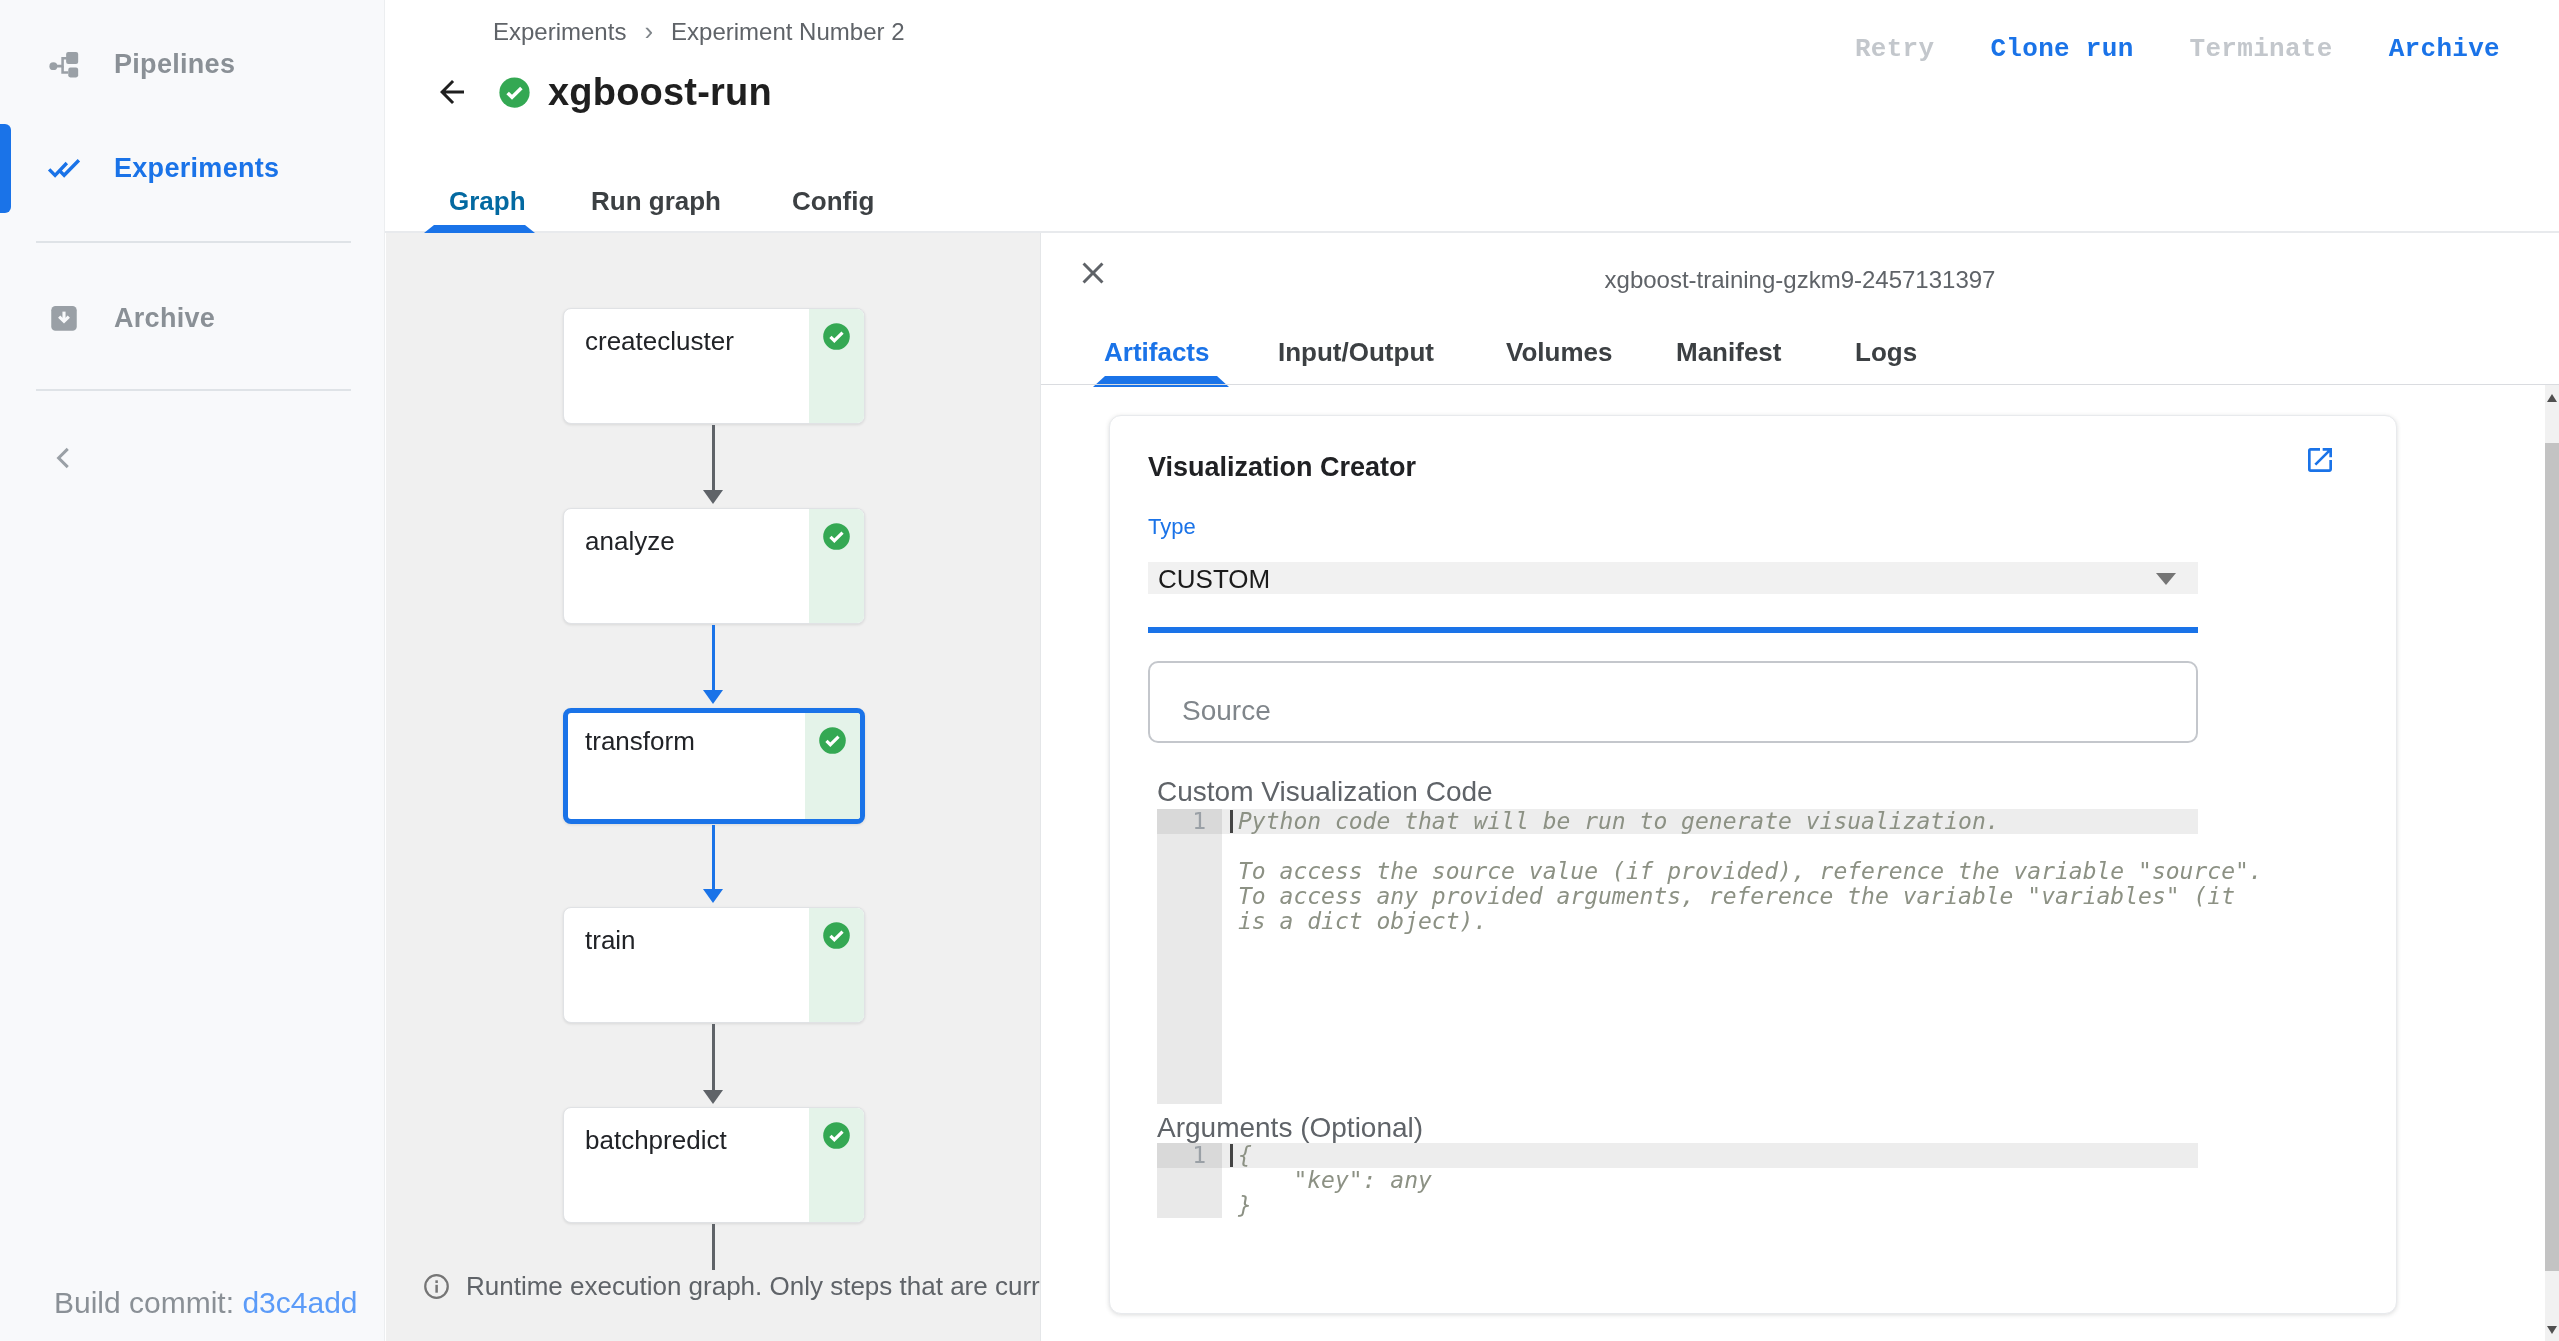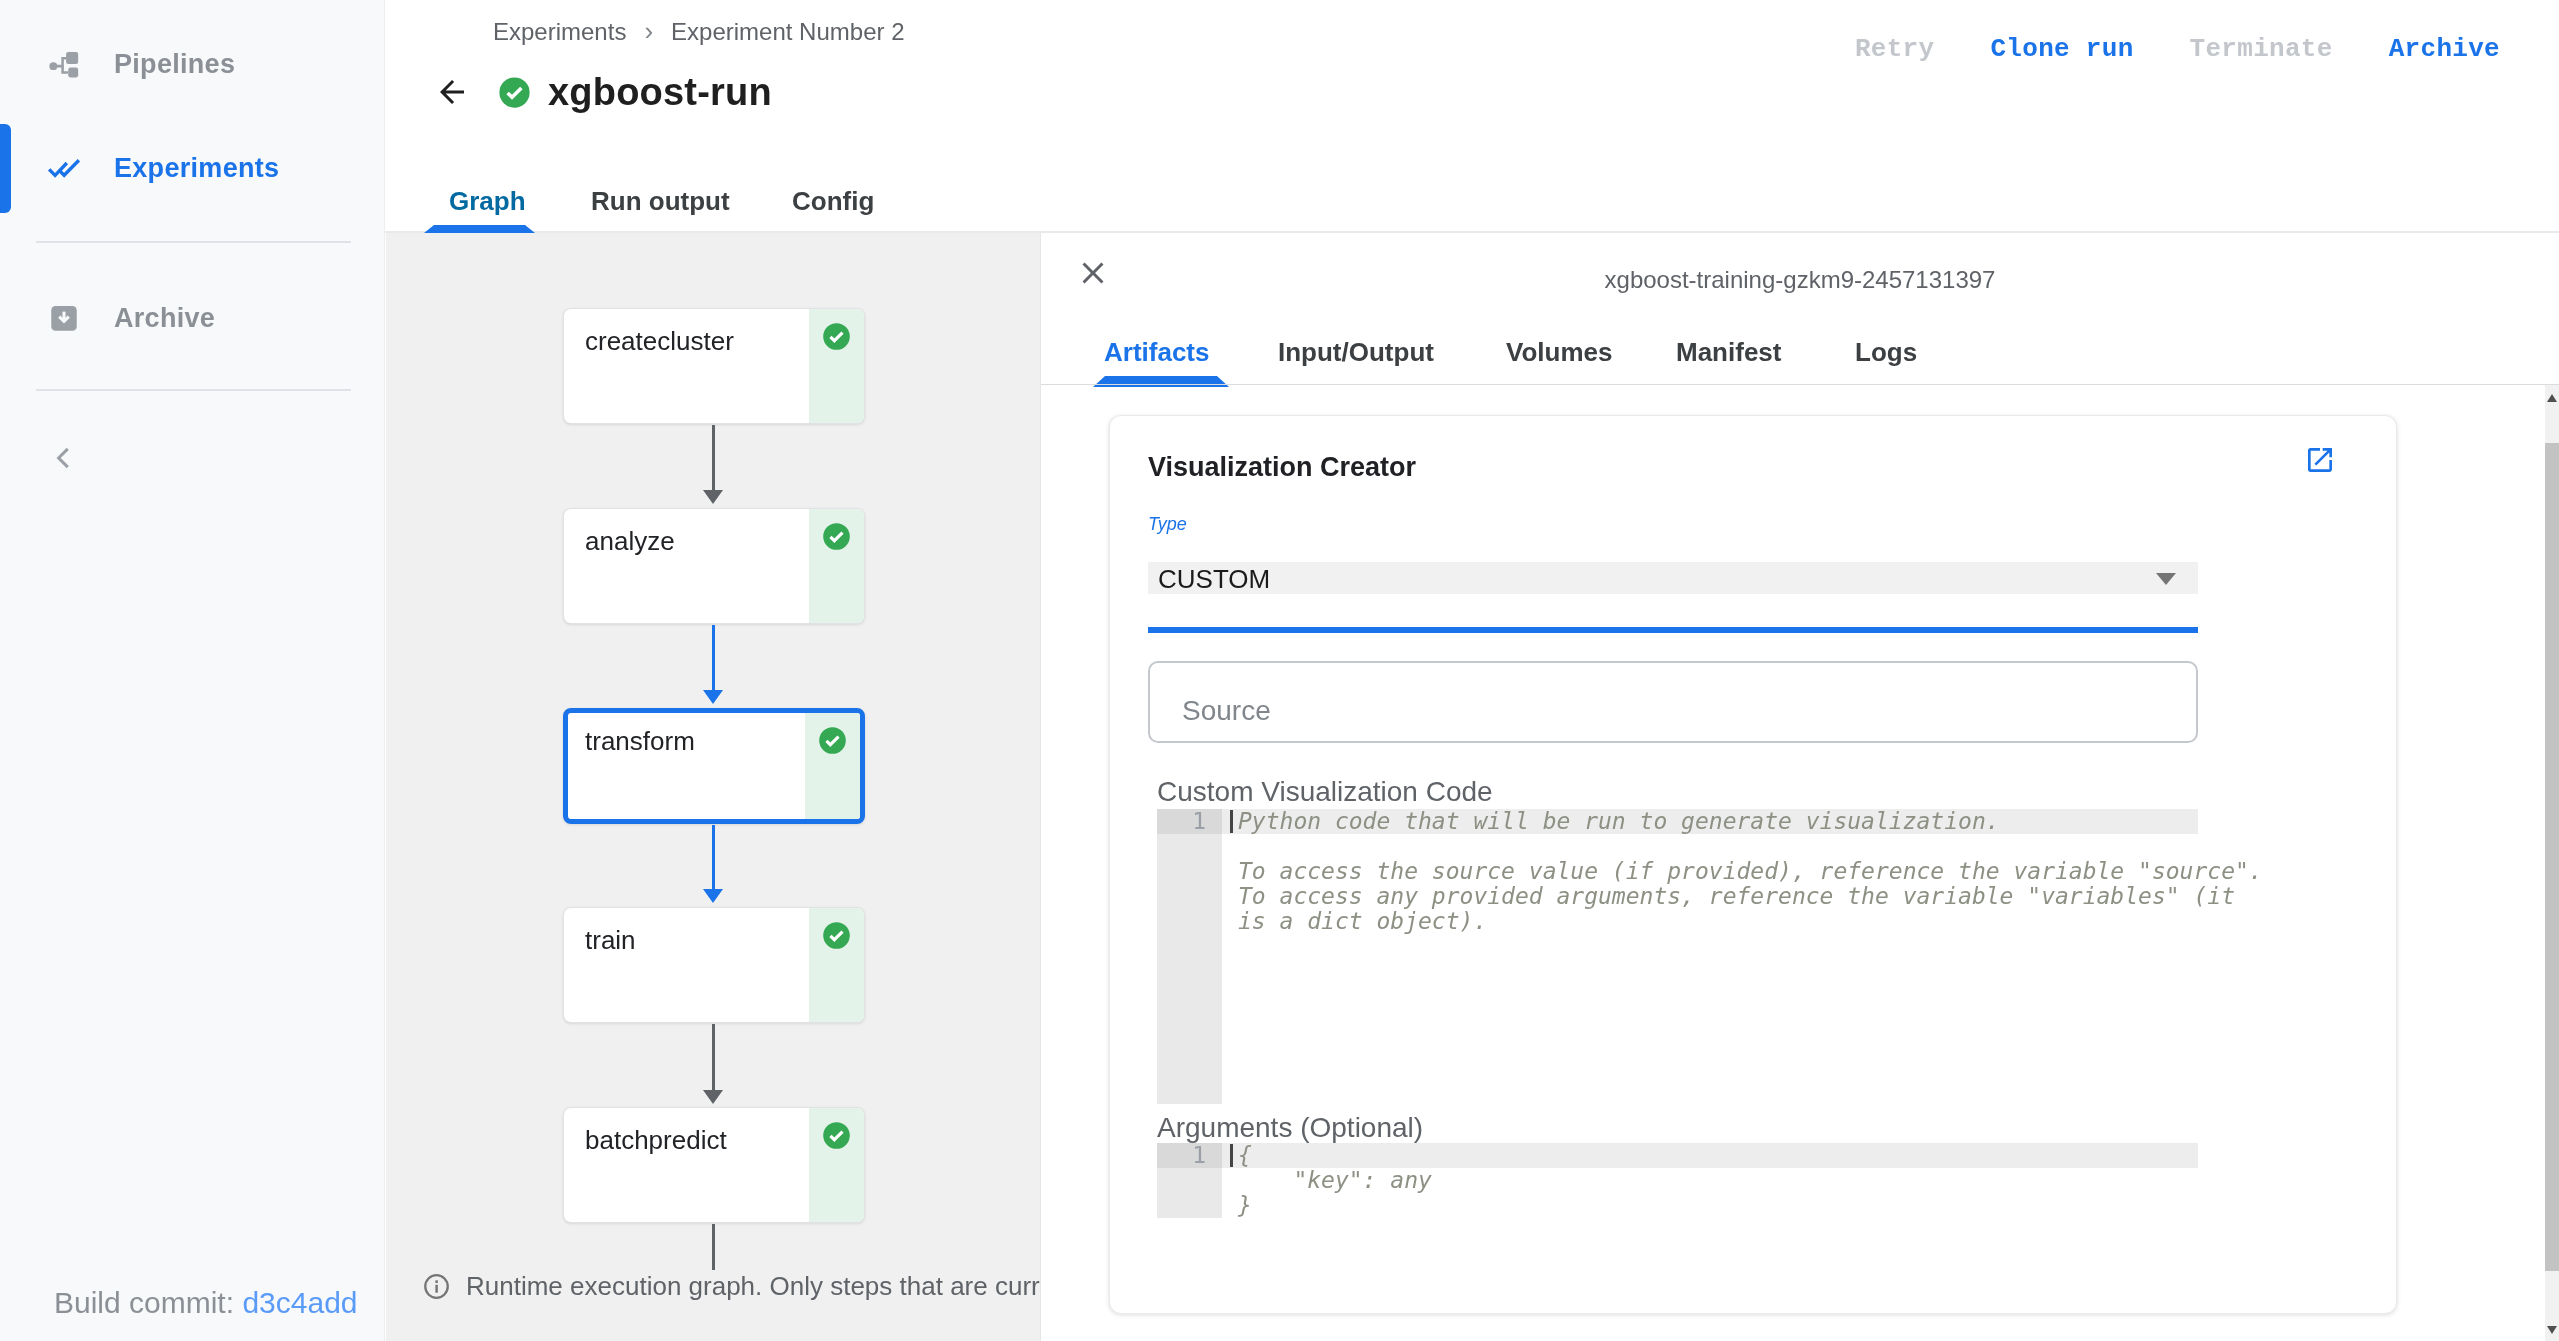--- a/index.html
+++ b/index.html
@@ -66,21 +66,21 @@
   .detail-tab { position:absolute; font-size:26px; font-weight:bold; color:#3c4043; cursor:pointer; }
   .detail-tab.active { color:#1a73e8; }
   .detail-tab-underline { position:absolute; left:52px; top:39px; width:136px; height:11px; background:#1a73e8;
     clip-path:polygon(12px 0, calc(100% - 12px) 0, 100% 100%, 0 100%); }
   .detail-divider { position:absolute; left:0; top:151px; width:100%; height:0; border-top:1px solid #dadce0; }
   
   .viz-card { position:absolute; left:68px; top:182px; width:1288px; height:899px; background:#fff;
     border:1px solid #e8eaed; border-radius:12px; box-shadow:0 1px 4px rgba(60,64,67,.18); }
   .viz-title { position:absolute; left:38px; top:36px; font-size:27px; font-weight:bold; color:#202124; }
   .open-new-btn { position:absolute; right:60px; top:28px; width:32px; height:32px; cursor:pointer; }
-  .type-label { position:absolute; left:38px; top:98px; font-size:18px; color:#1a73e8;font-style:italic; }
+  .type-label { position:absolute; left:38px; top:98px; font-size:22px; color:#1a73e8; }
   .type-select { position:absolute; left:38px; top:146px; width:1050px; height:32px; background:#f1f1f1; cursor:pointer; }
   .type-select .sel-value { position:absolute; left:10px; top:2px; font-size:26px; color:#1b1b1b; }
   .type-select .sel-arrow { position:absolute; right:22px; top:11px; width:0; height:0;
     border-left:10px solid transparent; border-right:10px solid transparent; border-top:12px solid #757575; }
   .select-focus-line { position:absolute; left:38px; top:211px; width:1050px; height:6px; background:#1a73e8; }
   .source-input { position:absolute; left:38px; top:245px; width:1050px; height:82px; border:2px solid #c4c7cc; border-radius:10px;
     font-family:inherit; font-size:28px; color:#202124; padding:18px 0 0 32px; outline:none; background:#fff; }
   .source-input::placeholder { color:#80868b; }
   .section-label { position:absolute; left:47px; font-size:28px; color:#5f6368; }
   .code-label { top:360px; } .args-label { top:696px; }
@@ -176,21 +176,21 @@
 
     <div class="actions">
       <button class="act disabled">Retry</button>
       <button class="act enabled">Clone run</button>
       <button class="act disabled">Terminate</button>
       <button class="act enabled">Archive</button>
     </div>
 
     <div class="main-tabs">
       <span class="main-tab active" style="left:64px">Graph</span>
-      <span class="main-tab" style="left:206px">Run output</span>
+      <span class="main-tab" style="left:206px">Run graph</span>
       <span class="main-tab" style="left:407px">Config</span>
       <div class="main-tab-underline"></div>
     </div>
   </header>
 
   <section class="graph-panel">
 
     <div class="node" style="top:75px">
       <span class="node-label">createcluster</span>
       <div class="node-status">

